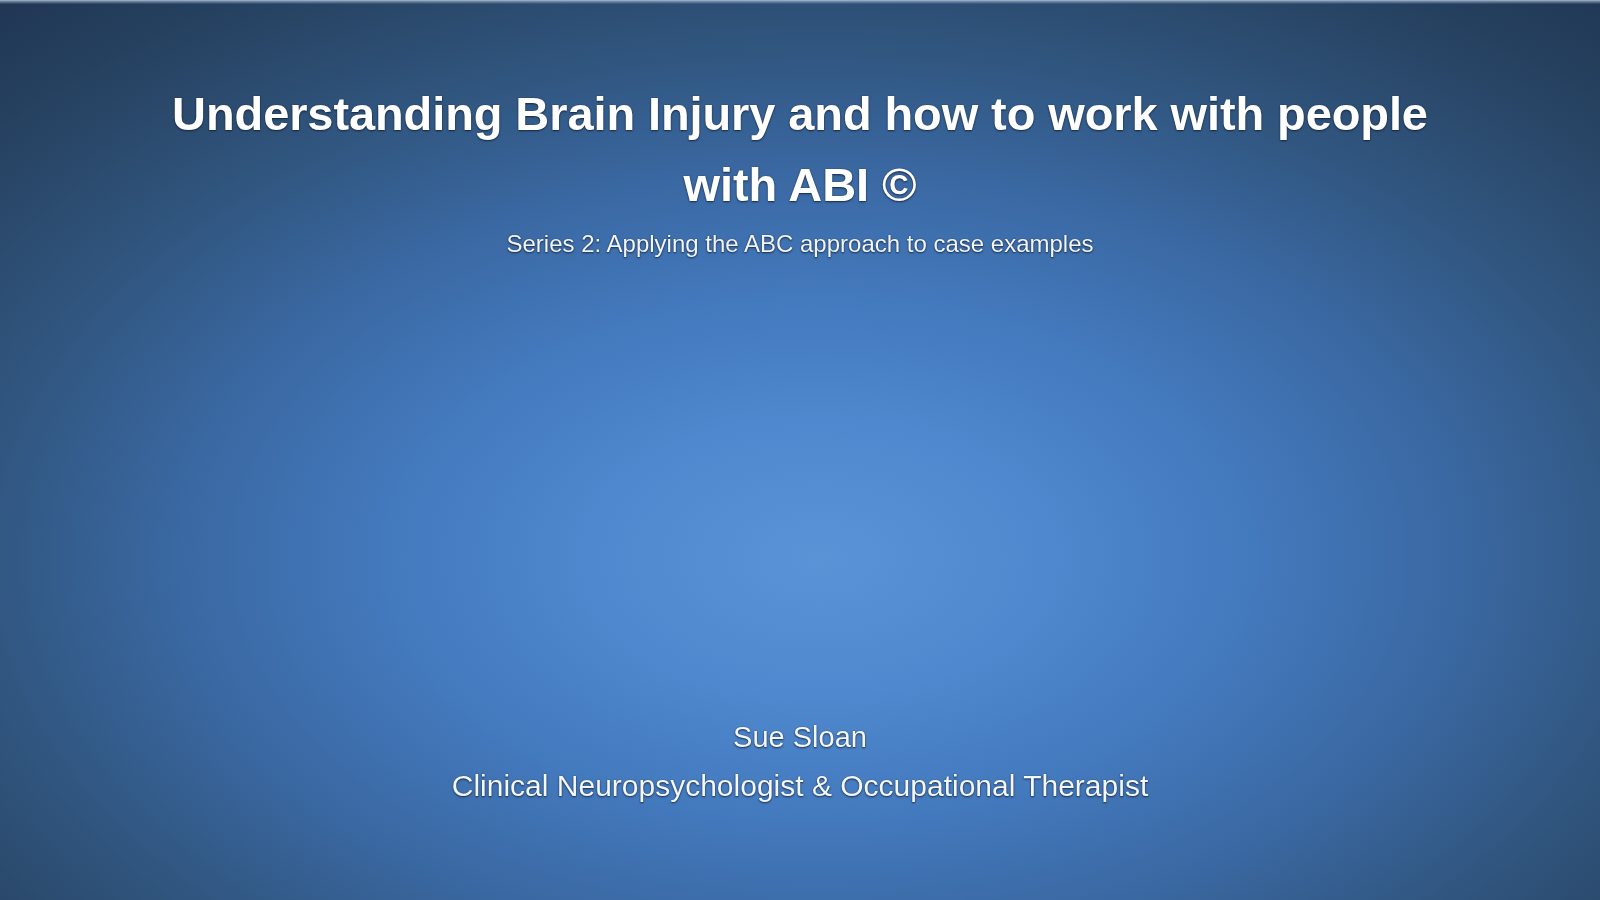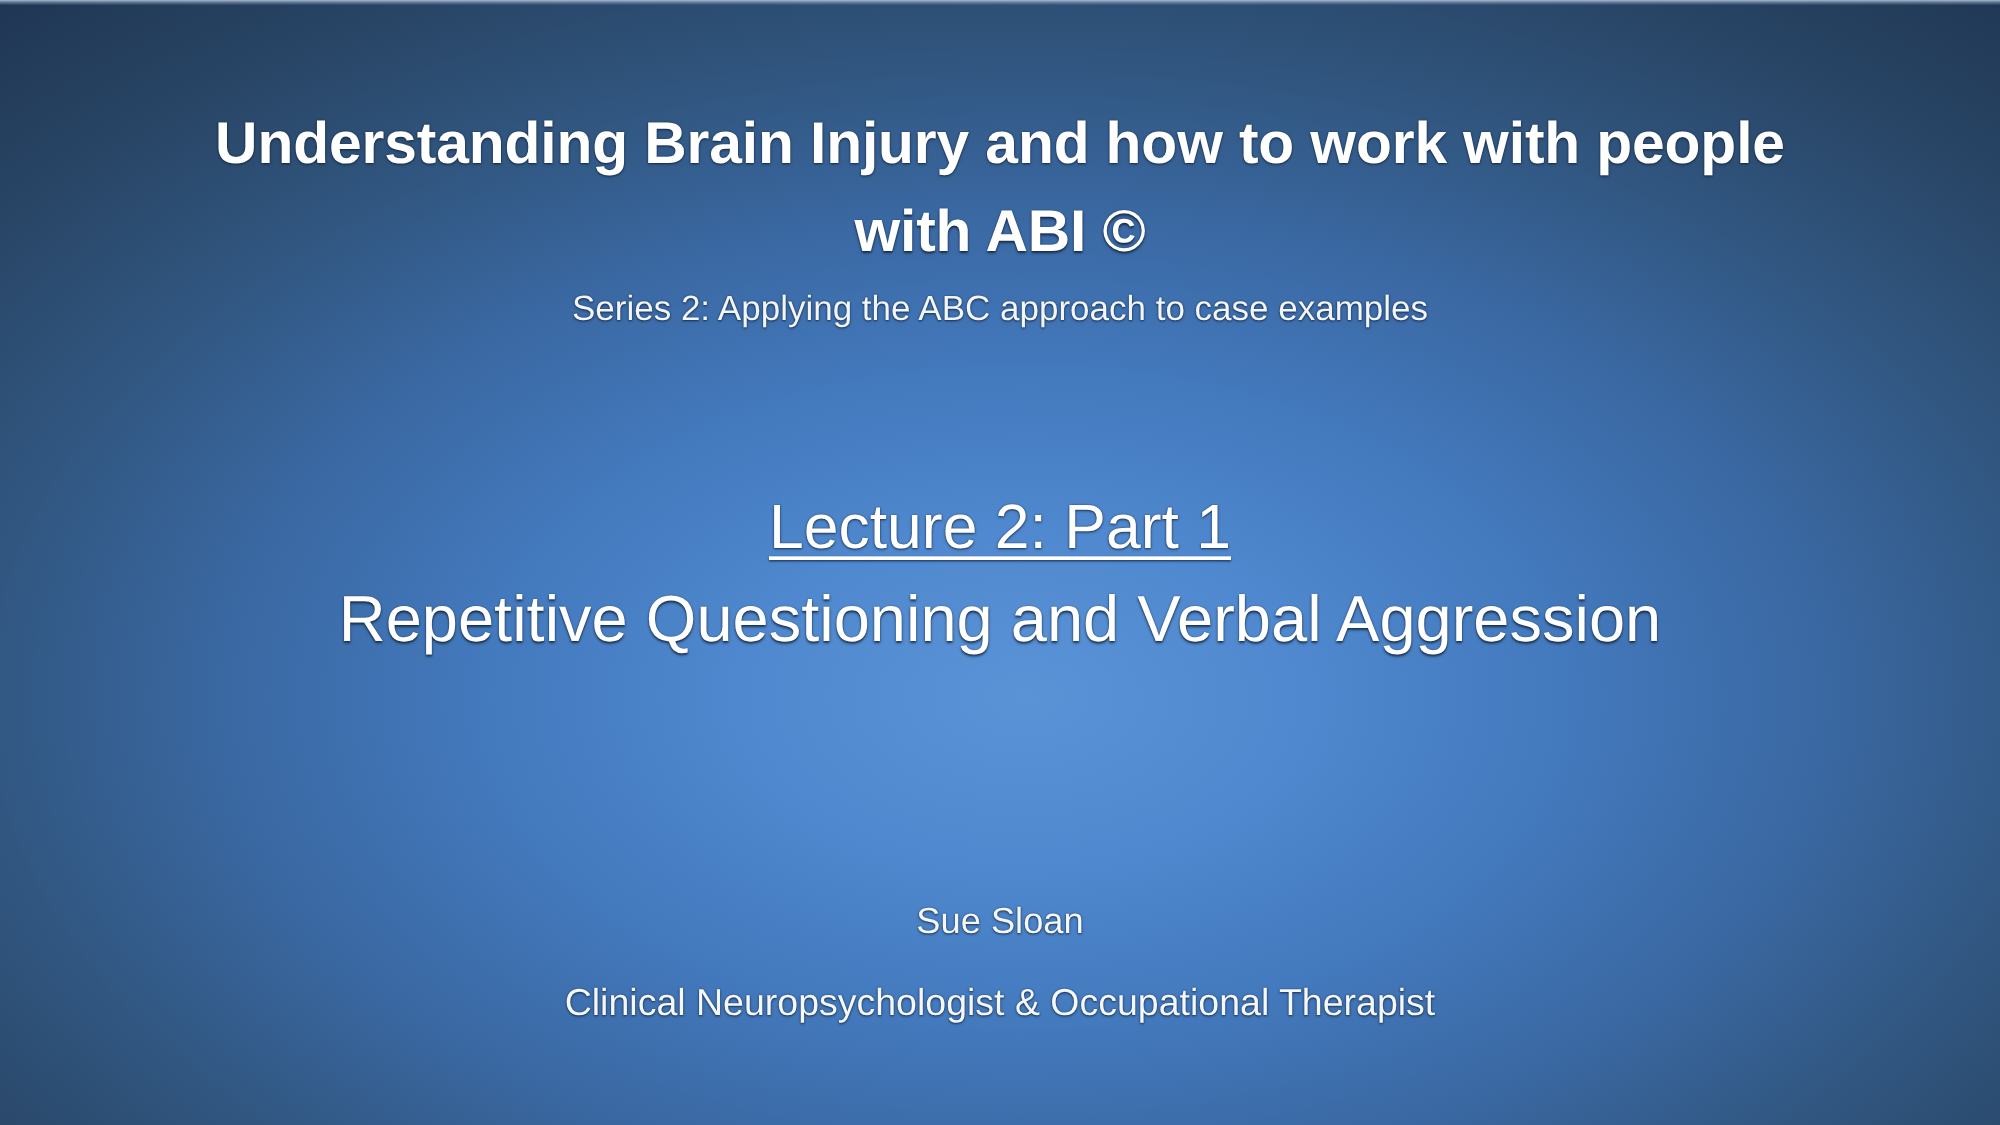--- a/index.html
+++ b/index.html
@@ -61,21 +61,21 @@
 
   #main-title {
     font-size: 47px;
     font-weight: bold;
     line-height: 1.52;
     letter-spacing: -0.1px;
     padding: 0 130px;
   }
 
   #series-subtitle {
-    font-size: 28px;
+    font-size: 24px;
     font-weight: normal;
     line-height: 1.25;
     margin-top: 8px;
     padding: 0 100px;
     color: #f2f6fb;
   }
 
   
   #lecture-block {
     position: absolute;
@@ -116,39 +116,35 @@
     font-size: 29px;
     font-weight: normal;
     line-height: 1.35;
     color: #f4f8fc;
   }
 
   #author-role {
     font-size: 30px;
     font-weight: normal;
     line-height: 1.35;
-    margin-top: 26px;
+    margin-top: 9px;
     color: #f4f8fc;
   }
 </style>
 </head>
 <body>
 
 <div id="slide">
 
   <div id="top-edge"></div>
 
   <div id="heading-block">
     <div class="txt" id="main-title">Understanding Brain Injury and how to work with people with ABI ©</div>
     <div class="txt" id="series-subtitle">Series 2: Applying the ABC approach to case examples</div>
   </div>
 
-  <div id="lecture-block">
-    <div class="txt" id="lecture-label"><span class="underlined">Lecture 2: Part 1</span></div>
-    <div class="txt" id="lecture-topic">Repetitive Questioning and Verbal Aggression</div>
-  </div>
 
   <div id="credit-block">
     <div class="txt" id="author-name">Sue Sloan</div>
     <div class="txt" id="author-role">Clinical Neuropsychologist &amp; Occupational Therapist</div>
   </div>
 
 </div>
 
 </body></html>

